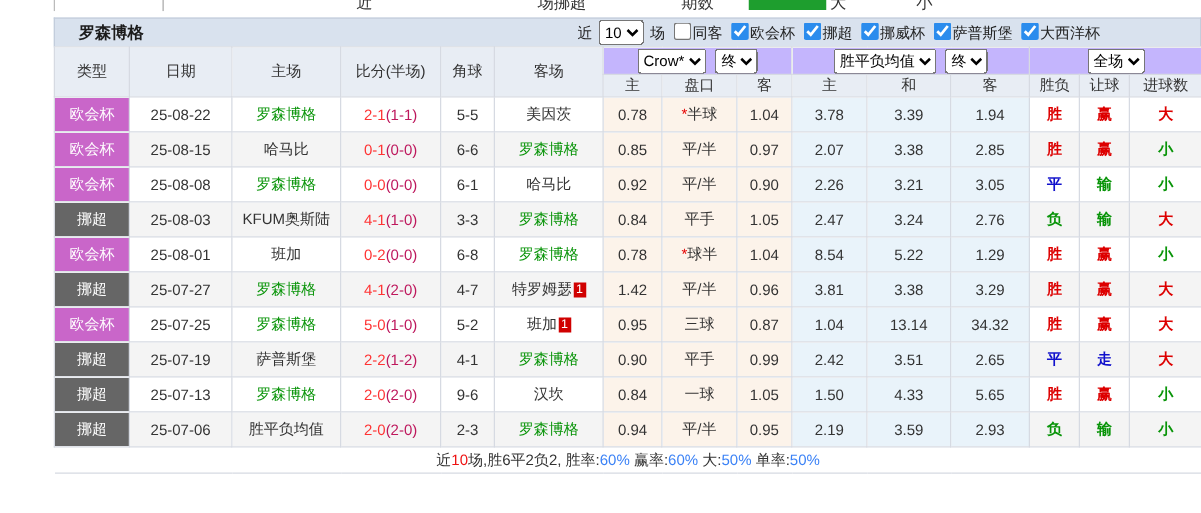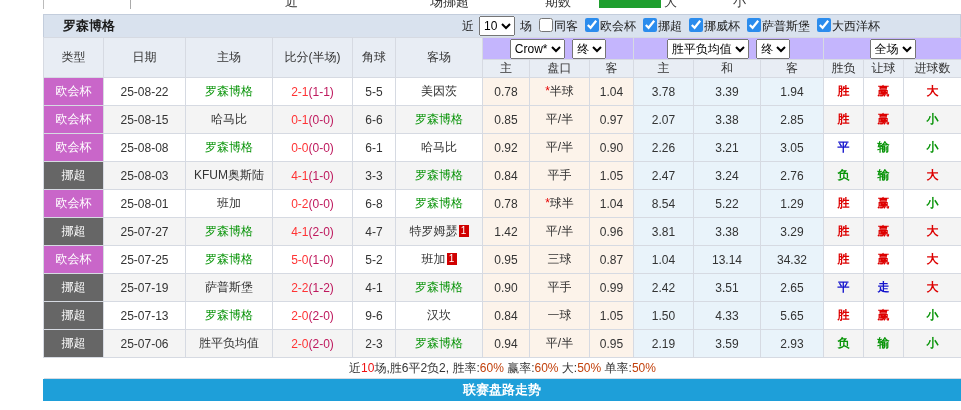--- a/index.html
+++ b/index.html
@@ -45,21 +45,21 @@
   td.score .ht { color:#be185d; }
   tbody td.ah  { background:#fcf3ea !important; }
   tbody td.eu  { background:#e9f3fa !important;text-align:center; }
   .star { color:#e60000; }
   .badge { display:inline-block; background:#d00000; color:#fff; font-size:10px; line-height:12px;
            width:10px; height:12px; vertical-align:1px; margin-left:1px; }
   td.res { font-weight:bold; font-size:12px; }
   .c-red { color:#dd0000; } .c-blue { color:#1111cc; } .c-green { color:#089408; }
 
   tr.summary td { height:21px; border-left:none; border-right:none; background:#fff; font-size:12px; color:#333; }
-  tr.summary .blue { color:#c2410c; }
+  tr.summary .blue { color:#3b82f6; }
   tr.summary .red  { color:#ee1111; }
 
   .blue-bar { height:22px; background:#1e9fd9; color:#fff; font-weight:bold; font-size:13px;
     text-align:center; line-height:22px; cursor:pointer; }
 </style>
 </head>
 <body>
 
 <div class="screen">
 
@@ -331,15 +331,14 @@
             <td class="res c-green">小</td>
           </tr>
         </tbody>
       <tfoot>
         <tr class="summary">
           <td colspan="15" id="summary-cell"><span class="">近</span><span class="red">10</span><span class="">场,胜6平2负2, 胜率:</span><span class="blue">60%</span><span class=""> 赢率:</span><span class="blue">60%</span><span class=""> 大:</span><span class="blue">50%</span><span class=""> 单率:</span><span class="blue">50%</span></td>
         </tr>
       </tfoot>
     </table>
 
-    <div class="blue-bar">联赛盘路走势</div>
   </div>
 </div>
 
 </body></html>

